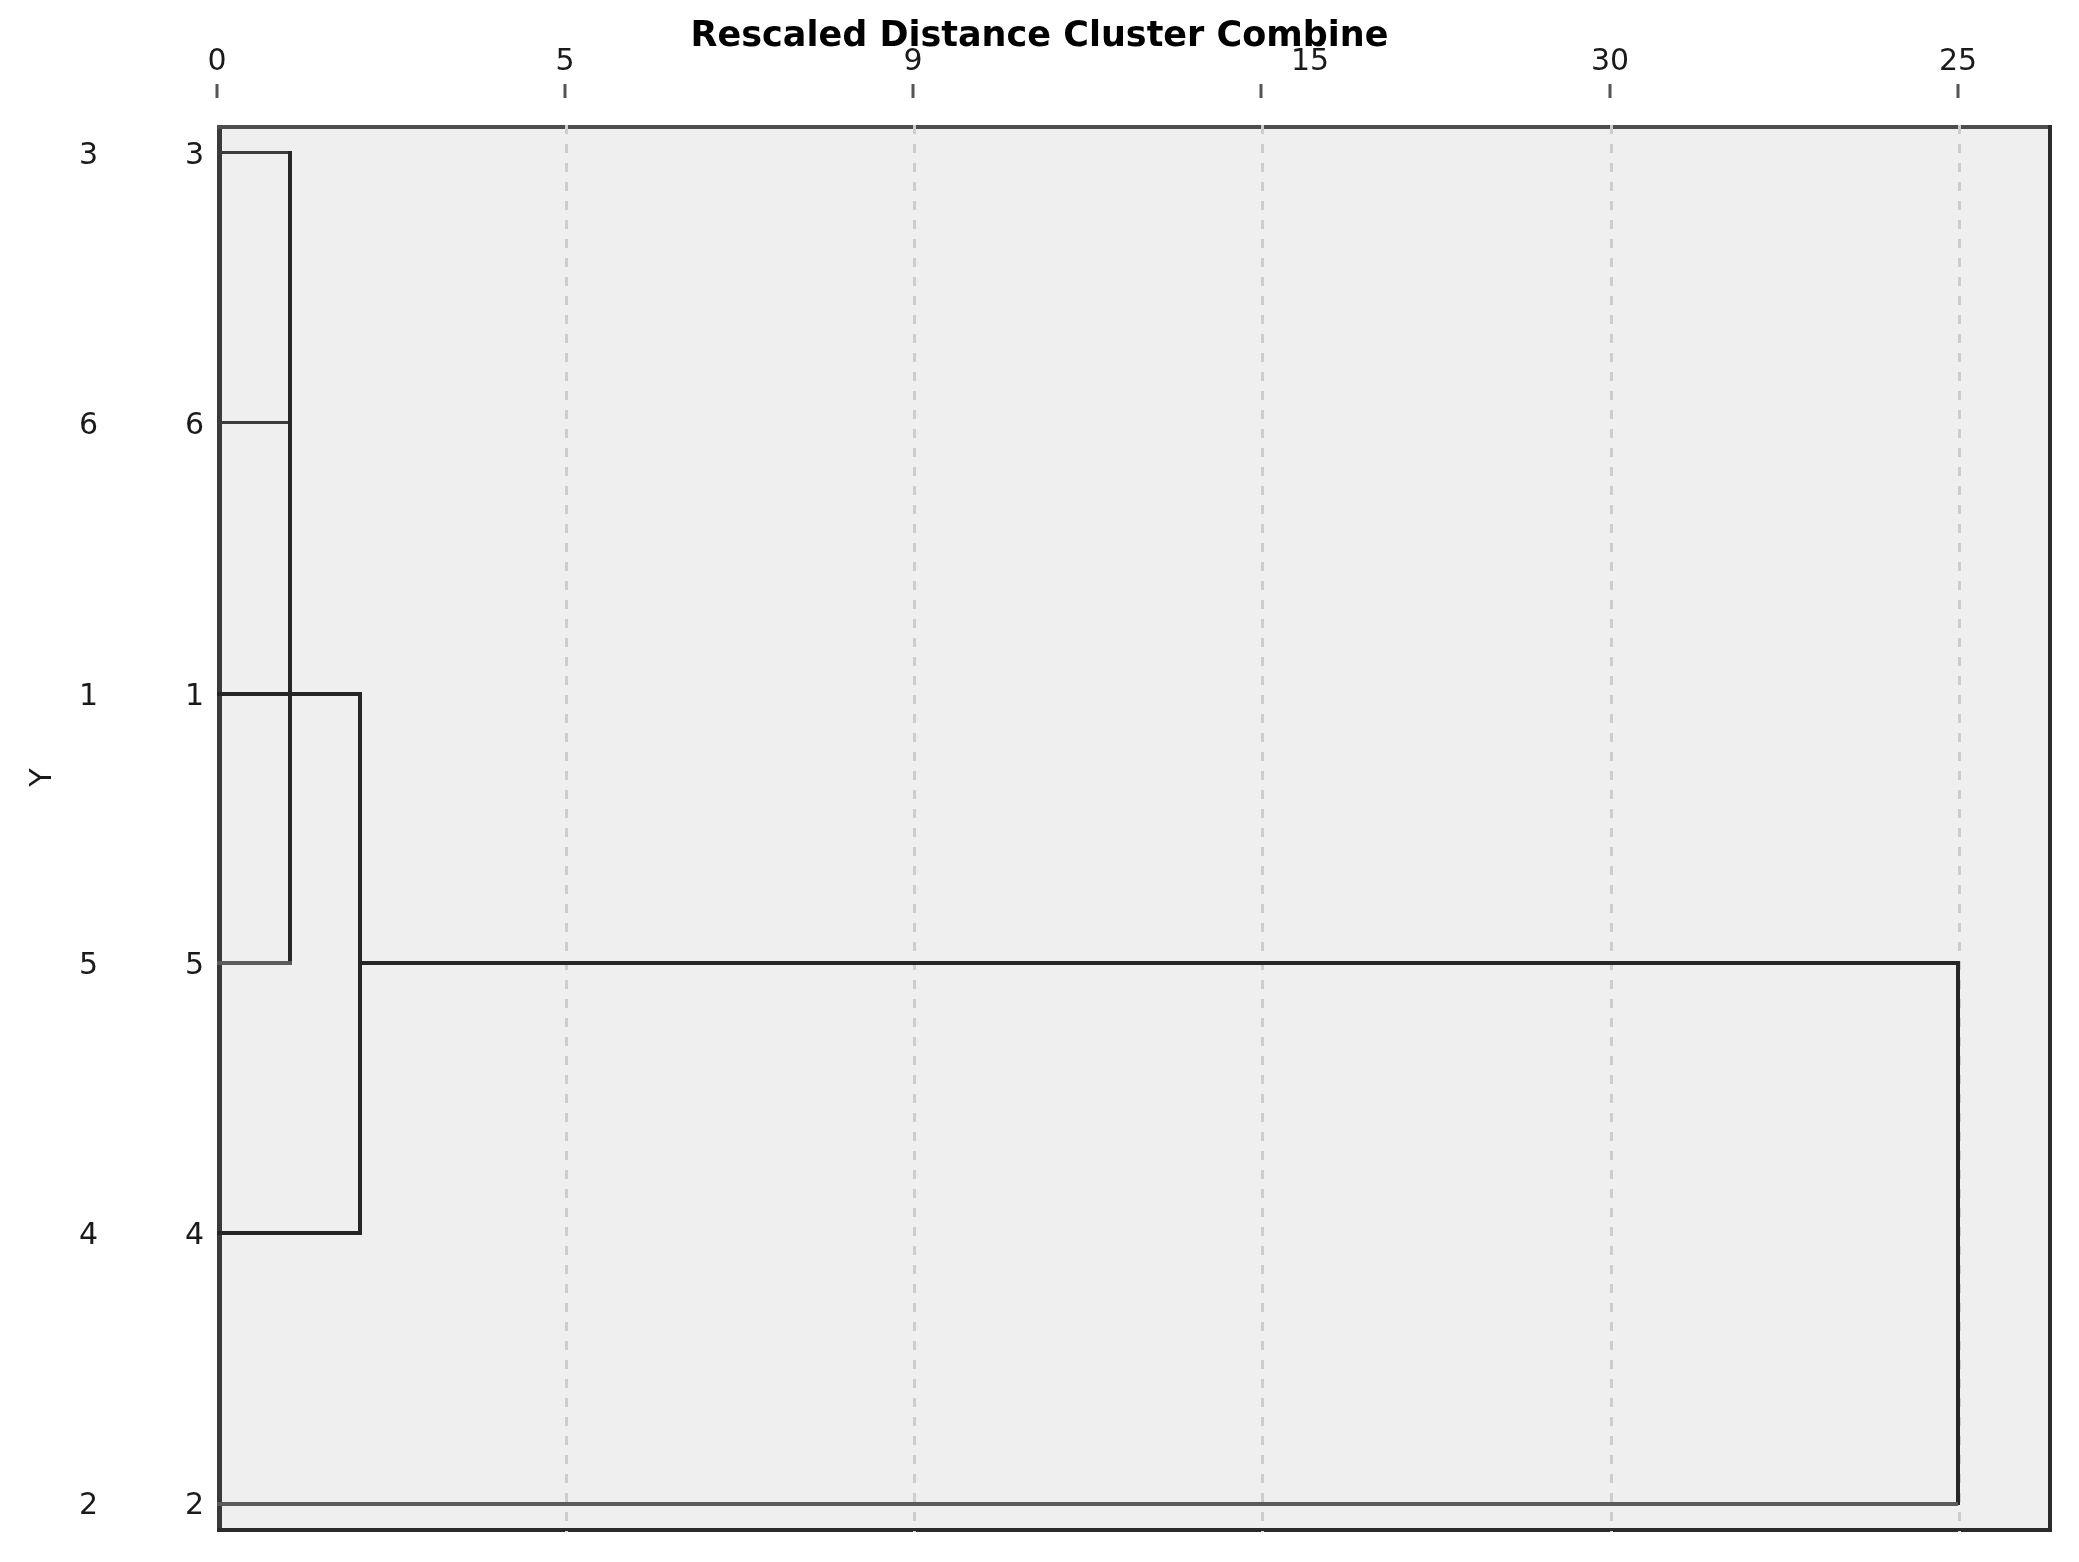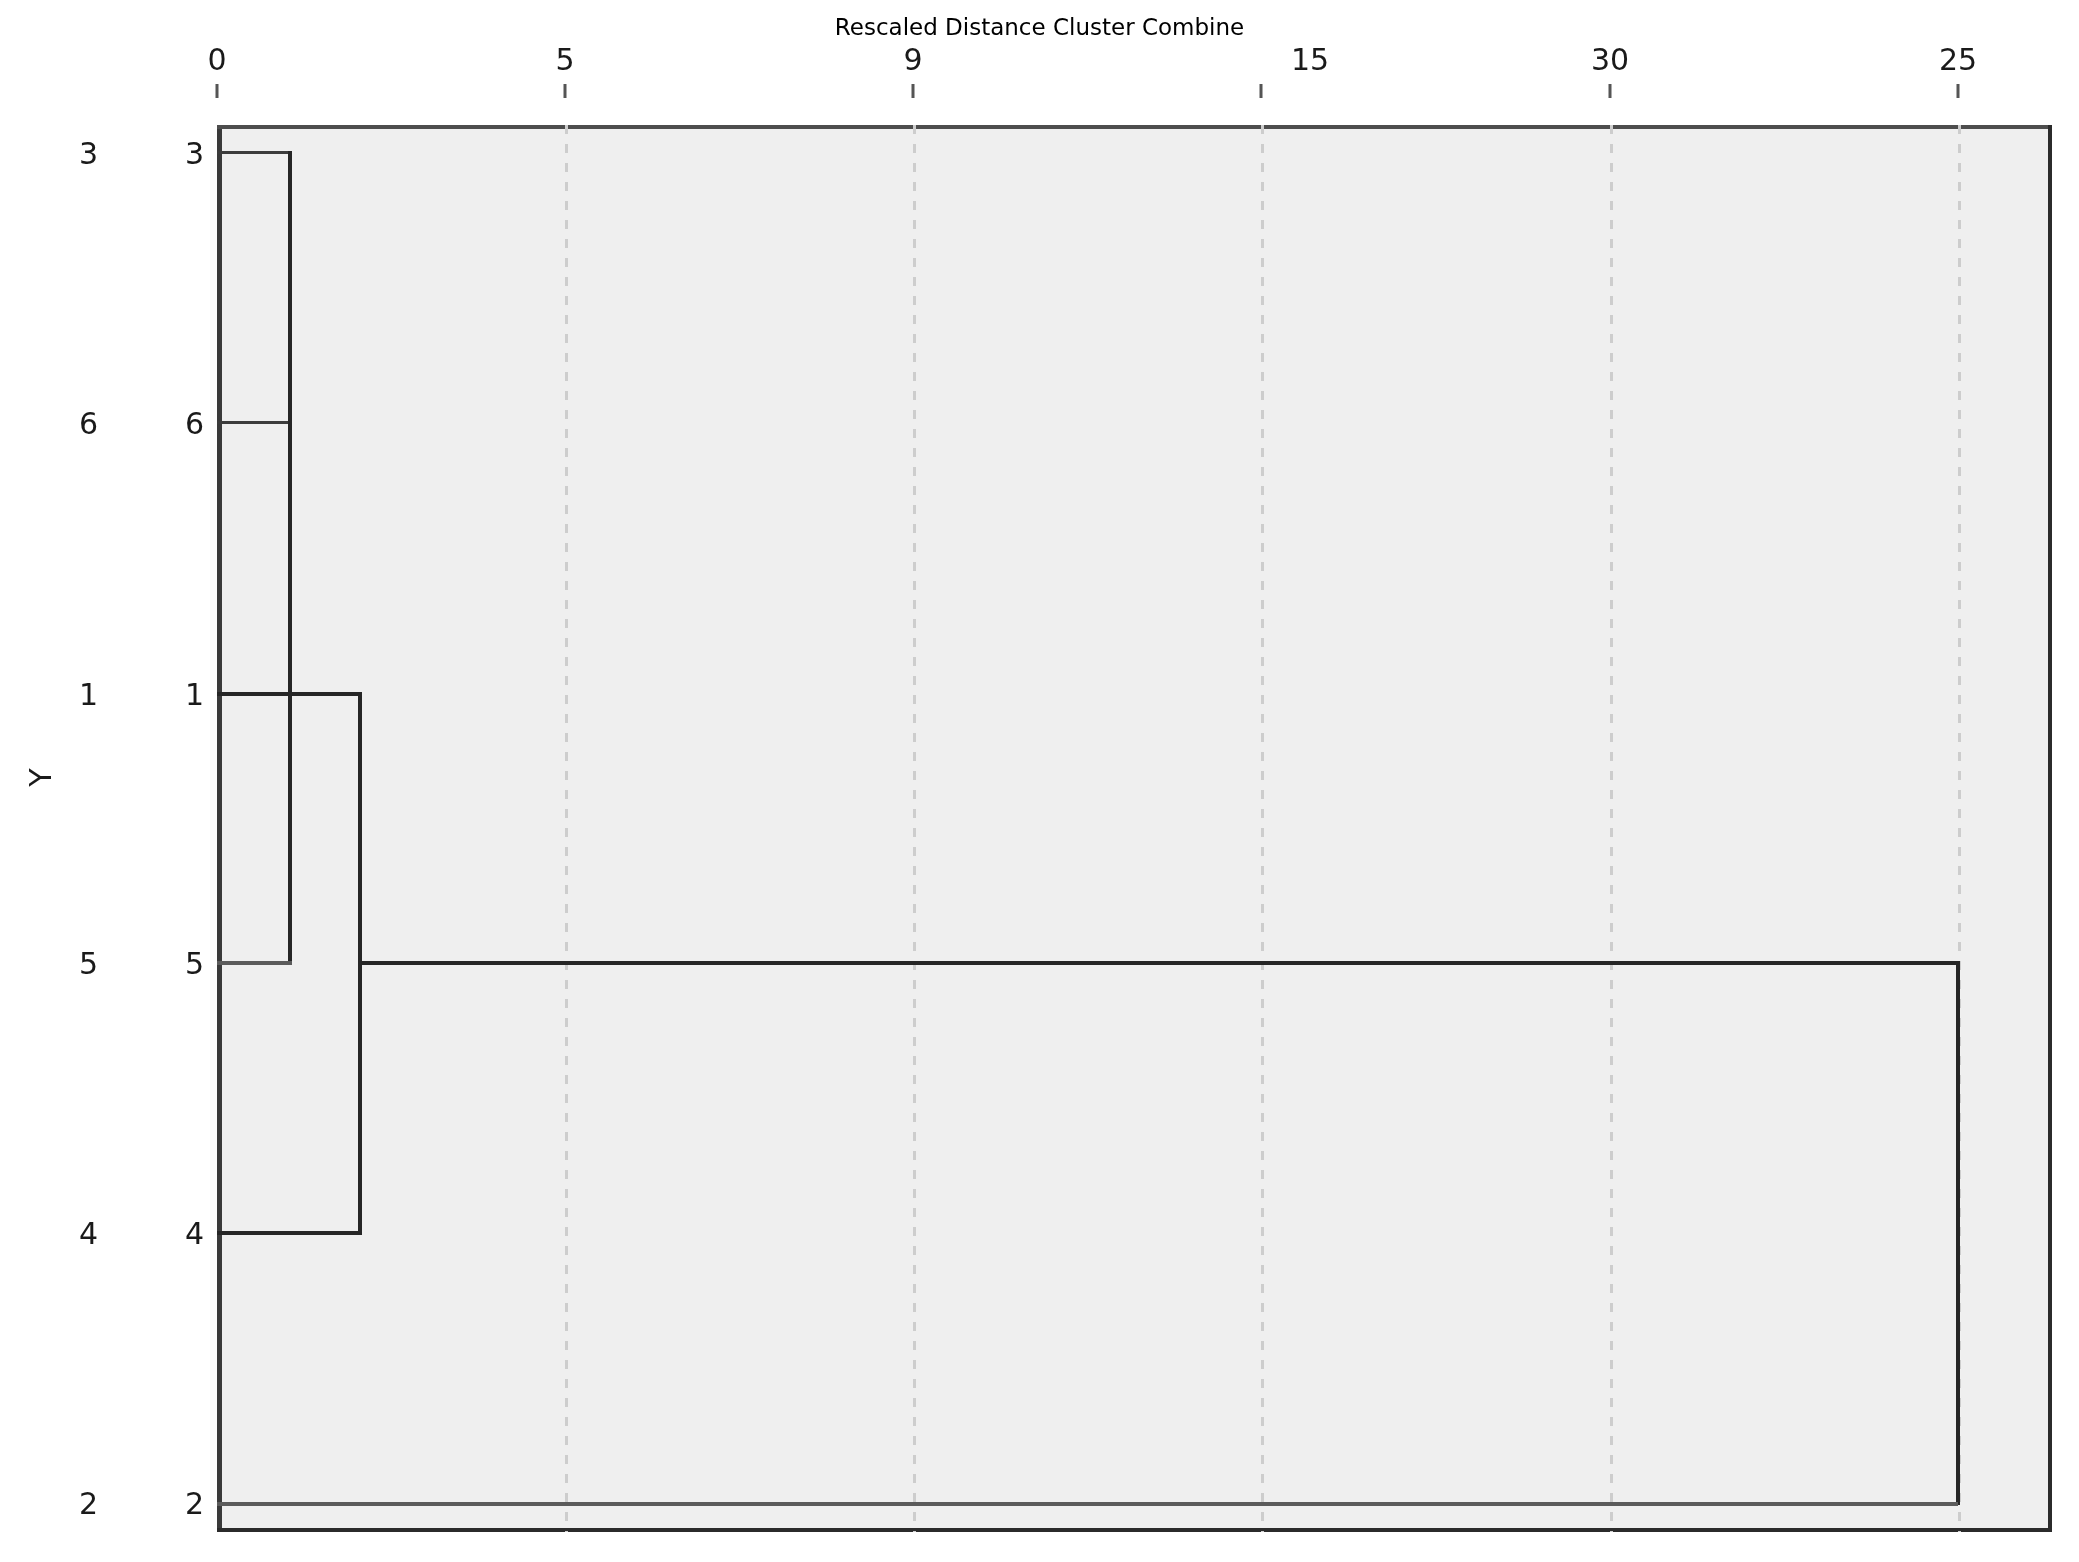--- a/index.html
+++ b/index.html
@@ -6,21 +6,21 @@
   body{
     width:2079px;height:1562px;position:relative;overflow:hidden;
     font-family:"DejaVu Sans","Liberation Sans",sans-serif;
     -webkit-font-smoothing:none;
   }
   #figure{position:absolute;left:0;top:0;width:2079px;height:1562px;background:#ffffff;}
 
   
   #chart-title{
     position:absolute;left:0;top:14px;width:2079px;
-    text-align:center;font-size:23px;font-weight:normal;color:#000000;
+    text-align:center;font-size:35px;font-weight:bold;color:#000000;
     letter-spacing:0px;
   }
 
   
   #x-axis{position:absolute;left:0;top:0;width:2079px;height:125px;}
   .xtick-label{
     position:absolute;top:42px;font-size:30px;color:#1a1a1a;
     transform:translateX(-50%);white-space:nowrap;
   }
   .xtick-mark{

